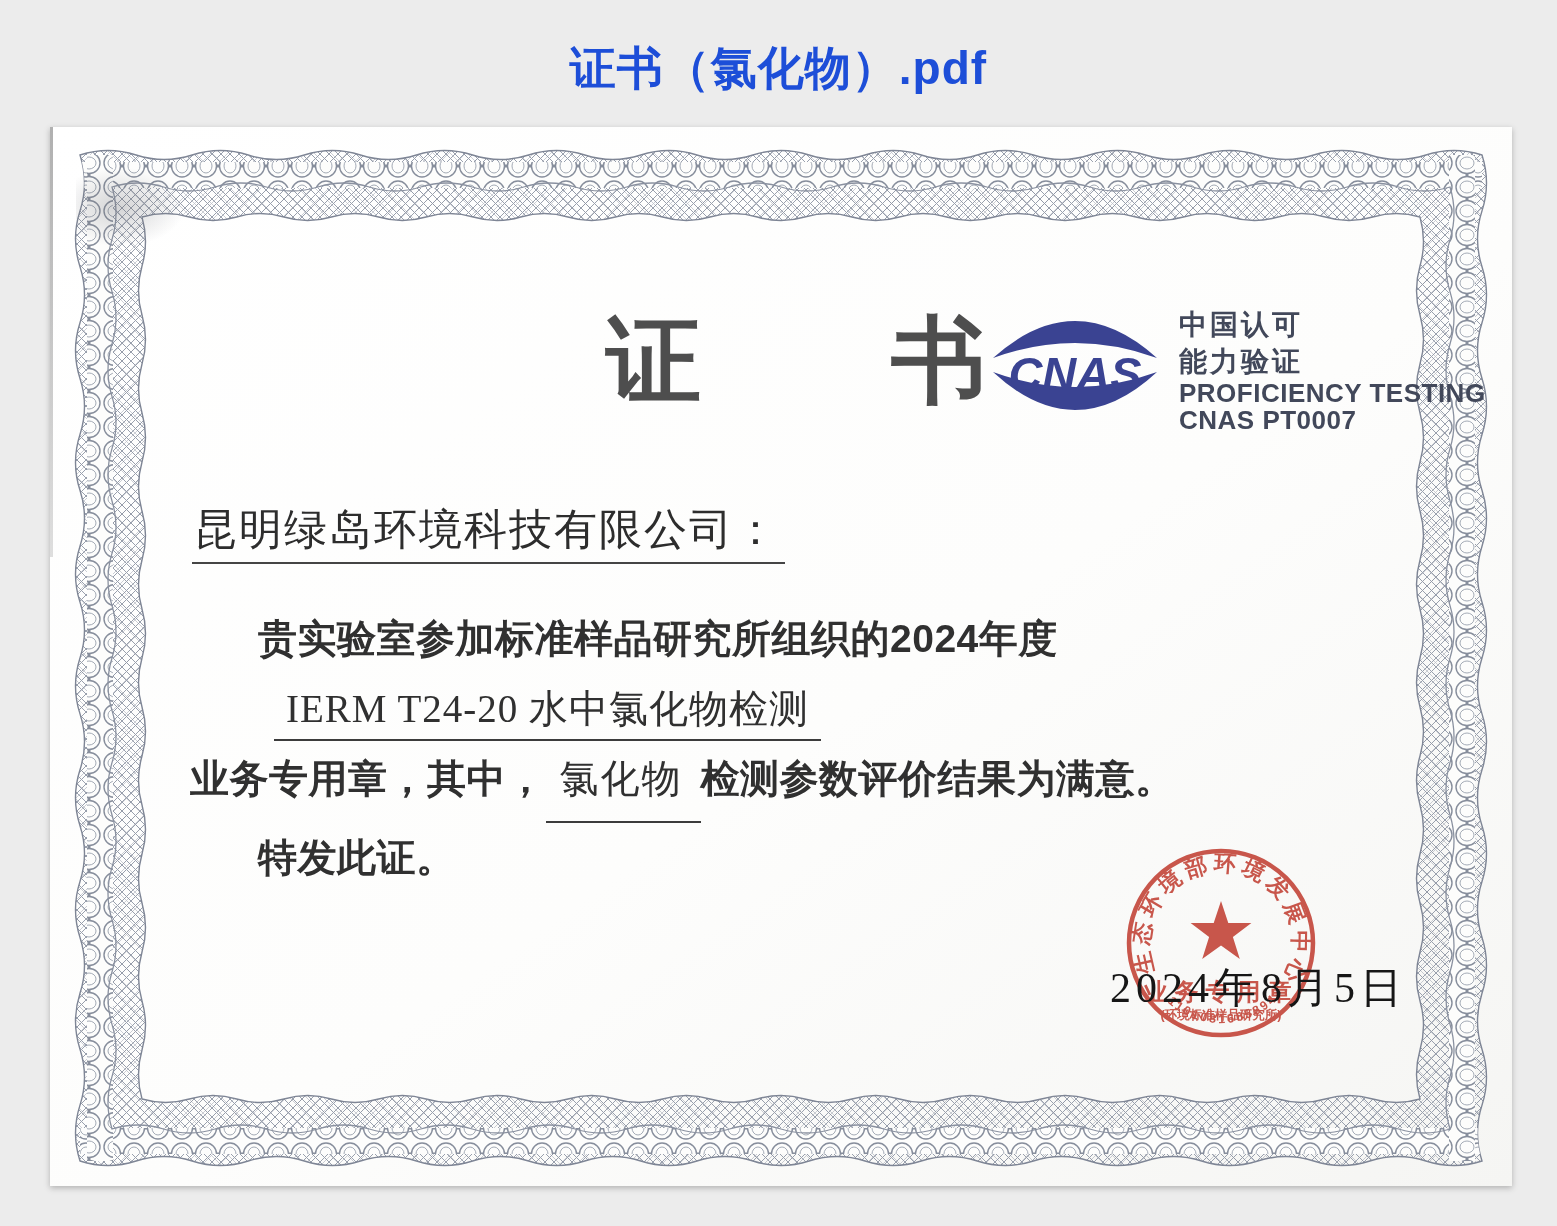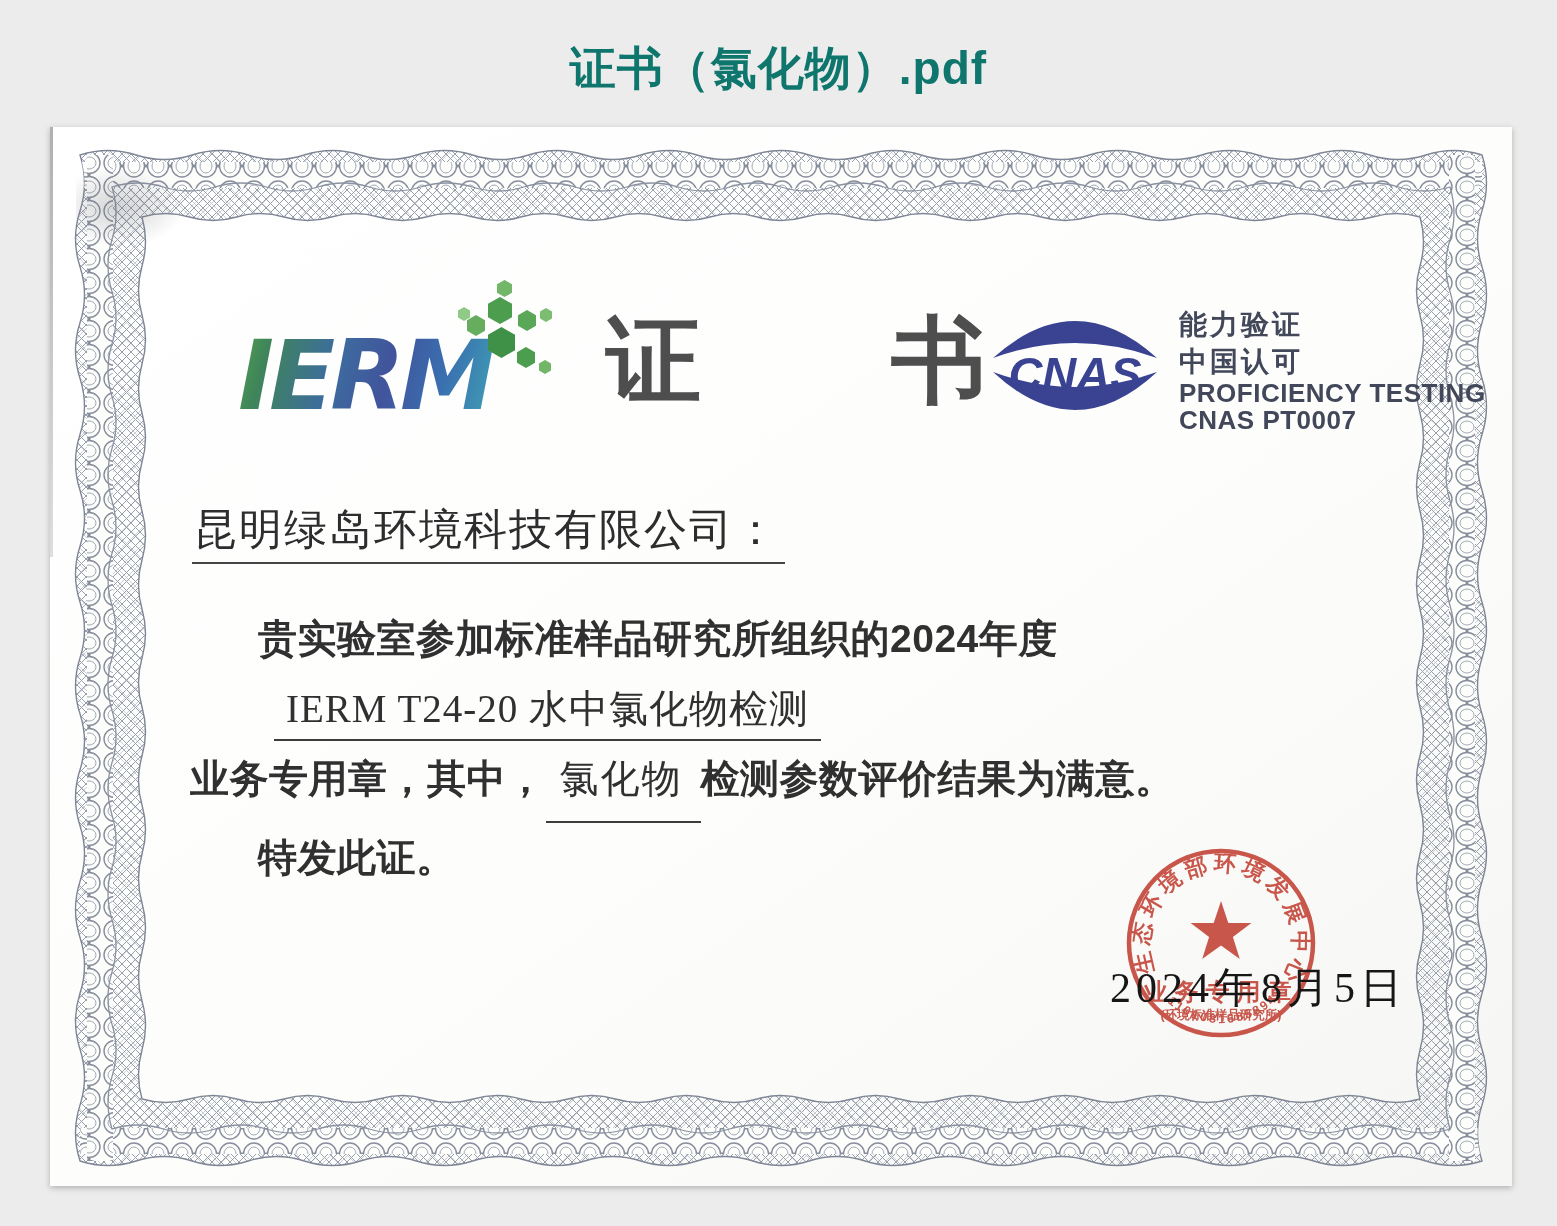--- a/index.html
+++ b/index.html
@@ -3,21 +3,21 @@
 <meta charset="utf-8">
 <style>
   html,body{margin:0;padding:0}
   body{
     width:1557px;height:1226px;position:relative;overflow:hidden;
     background:#ececec;
     font-family:"Liberation Sans",sans-serif;
   }
   .doc-title{
     position:absolute;top:38px;left:0;width:100%;text-align:center;
-    font-size:46px;font-weight:700;color:#0f766e;letter-spacing:1px;
+    font-size:46px;font-weight:700;color:#1d4ed8;letter-spacing:1px;
   }
   .paper{
     position:absolute;left:50px;top:127px;width:1462px;height:1059px;
     background:linear-gradient(145deg,#ffffff 0%,#fdfdfc 55%,#f5f5f3 100%);
     box-shadow:0 2px 6px rgba(0,0,0,.25);
   }
   .paper-edge{
     position:absolute;left:0;top:0;width:3px;height:430px;
     background:linear-gradient(#6f6f6f,#c4c4c4);opacity:.55;
   }
@@ -115,49 +115,35 @@
       <rect x="30" y="1001" width="1402" height="26" fill="url(#chainH)"></rect>
       <rect x="37" y="28" width="26" height="1006" fill="url(#chainV)"></rect>
       <rect x="1399" y="28" width="26" height="1006" fill="url(#chainV)"></rect>
       <path id="lace-mid" d="M62 60 Q87.73076923076923 52 113.46153846153845 60 Q139.19230769230768 68 164.9230769230769 60 Q190.65384615384613 52 216.3846153846154 60 Q242.1153846153846 68 267.8461538461538 60 Q293.57692307692304 52 319.3076923076923 60 Q345.03846153846155 68 370.7692307692308 60 Q396.5 52 422.2307692307692 60 Q447.96153846153845 68 473.6923076923077 60 Q499.4230769230769 52 525.1538461538462 60 Q550.8846153846155 68 576.6153846153846 60 Q602.3461538461539 52 628.0769230769231 60 Q653.8076923076924 68 679.5384615384615 60 Q705.2692307692308 52 731 60 Q756.7307692307693 68 782.4615384615385 60 Q808.1923076923077 52 833.9230769230769 60 Q859.6538461538462 68 885.3846153846154 60 Q911.1153846153846 52 936.8461538461538 60 Q962.5769230769231 68 988.3076923076923 60 Q1014.0384615384615 52 1039.7692307692307 60 Q1065.5 68 1091.2307692307693 60 Q1116.9615384615386 52 1142.6923076923076 60 Q1168.423076923077 68 1194.1538461538462 60 Q1219.8846153846155 52 1245.6153846153845 60 Q1271.3461538461538 68 1297.076923076923 60 Q1322.8076923076924 52 1348.5384615384614 60 Q1374.2692307692307 68 1400 60 Q1408 86.16666666666667 1400 112.33333333333334 Q1392 138.5 1400 164.66666666666669 Q1408 190.83333333333334 1400 217 Q1392 243.16666666666666 1400 269.33333333333337 Q1408 295.50000000000006 1400 321.6666666666667 Q1392 347.83333333333337 1400 374 Q1408 400.1666666666667 1400 426.33333333333337 Q1392 452.50000000000006 1400 478.6666666666667 Q1408 504.83333333333337 1400 531 Q1392 557.1666666666666 1400 583.3333333333334 Q1408 609.5 1400 635.6666666666667 Q1392 661.8333333333334 1400 688 Q1408 714.1666666666666 1400 740.3333333333334 Q1392 766.5 1400 792.6666666666667 Q1408 818.8333333333334 1400 845 Q1392 871.1666666666666 1400 897.3333333333334 Q1408 923.5 1400 949.6666666666667 Q1392 975.8333333333334 1400 1002 Q1374.2692307692307 1010 1348.5384615384614 1002 Q1322.8076923076922 994 1297.076923076923 1002 Q1271.3461538461538 1010 1245.6153846153845 1002 Q1219.8846153846152 994 1194.1538461538462 1002 Q1168.423076923077 1010 1142.6923076923076 1002 Q1116.9615384615383 994 1091.2307692307693 1002 Q1065.5 1010 1039.7692307692307 1002 Q1014.0384615384614 994 988.3076923076924 1002 Q962.5769230769231 1010 936.8461538461538 1002 Q911.1153846153845 994 885.3846153846154 1002 Q859.6538461538461 1010 833.9230769230769 1002 Q808.1923076923076 994 782.4615384615385 1002 Q756.7307692307692 1010 731 1002 Q705.2692307692307 994 679.5384615384615 1002 Q653.8076923076923 1010 628.0769230769231 1002 Q602.3461538461538 994 576.6153846153846 1002 Q550.8846153846154 1010 525.1538461538462 1002 Q499.42307692307696 994 473.69230769230774 1002 Q447.9615384615385 1010 422.2307692307693 1002 Q396.50000000000006 994 370.7692307692307 1002 Q345.0384615384615 1010 319.3076923076924 1002 Q293.57692307692315 994 267.8461538461538 1002 Q242.11538461538458 1010 216.38461538461547 1002 Q190.65384615384625 994 164.9230769230769 1002 Q139.19230769230768 1010 113.46153846153857 1002 Q87.73076923076934 994 62 1002 Q54 975.8333333333334 62 949.6666666666666 Q70 923.5 62 897.3333333333334 Q54 871.1666666666667 62 845 Q70 818.8333333333334 62 792.6666666666666 Q54 766.5 62 740.3333333333333 Q70 714.1666666666666 62 688 Q54 661.8333333333334 62 635.6666666666666 Q70 609.5 62 583.3333333333333 Q54 557.1666666666666 62 531 Q70 504.8333333333333 62 478.66666666666663 Q54 452.49999999999994 62 426.33333333333326 Q70 400.1666666666666 62 374 Q54 347.8333333333333 62 321.66666666666663 Q70 295.49999999999994 62 269.33333333333326 Q54 243.1666666666666 62 217 Q70 190.83333333333334 62 164.66666666666663 Q54 138.49999999999997 62 112.33333333333326 Q70 86.16666666666659 62 60 Z" fill="none" stroke="#8a91a0" stroke-width="1.3"></path>
     </g>
   </svg>
 
   <div class="paper-edge"></div>
   <div class="smudge"></div>
 
-  <div class="logo-ierm">
-    <div class="ierm-text">IERM</div>
-    <div>
-      <span class="hex" style="left:259px;top:5px;width:15px;height:17px;background:#72b667"></span>
-      <span class="hex" style="left:250px;top:22px;width:24px;height:27px;background:#4c9d4e"></span>
-      <span class="hex" style="left:220px;top:32px;width:12px;height:14px;background:#8fca86"></span>
-      <span class="hex" style="left:229px;top:40px;width:18px;height:21px;background:#66ae5e"></span>
-      <span class="hex" style="left:280px;top:35px;width:18px;height:21px;background:#5aa758"></span>
-      <span class="hex" style="left:302px;top:33px;width:12px;height:14px;background:#7cbd72"></span>
-      <span class="hex" style="left:250px;top:52px;width:27px;height:31px;background:#3e9147"></span>
-      <span class="hex" style="left:279px;top:72px;width:18px;height:21px;background:#4c9d4e"></span>
-      <span class="hex" style="left:301px;top:85px;width:12px;height:14px;background:#72b667"></span>
-    </div>
-  </div>
 
   <div class="heading">
     <span>证</span>
     <span>书</span>
   </div>
 
   <div class="cnas">
     <svg width="180" height="132" viewBox="0 0 180 132">
       <path d="M8 58 Q90 -16 172 58 Q90 28 8 58 Z" fill="#3a4392"></path>
       <path d="M8 72 Q90 148 172 72 Q90 102 8 72 Z" fill="#3a4392"></path>
       <text x="90" y="90" text-anchor="middle" font-family="Liberation Sans, sans-serif" font-size="47" font-weight="700" font-style="italic" fill="#3a4392">CNAS</text>
     </svg>
     <div class="cnas-caption">
+      <div class="cnas-zh">中国认可</div>
       <div class="cnas-zh">能力验证</div>
-      <div class="cnas-zh">中国认可</div>
       <div class="cnas-en">PROFICIENCY TESTING</div>
       <div class="cnas-en">CNAS PT0007</div>
     </div>
   </div>
 
   <div class="recipient">昆明绿岛环境科技有限公司：</div>
 
   <div class="body-text">
     <p class="indent"><span>贵实验室参加标准样品研究所组织的2024年度</span><span class="u u-proj">IERM T24-20 水中氯化物检测</span></p>
     <p><span>业务专用章，其中，</span><span class="u u-param">氯化物</span><span class="after-u">检测参数评价结果为满意。</span></p>

